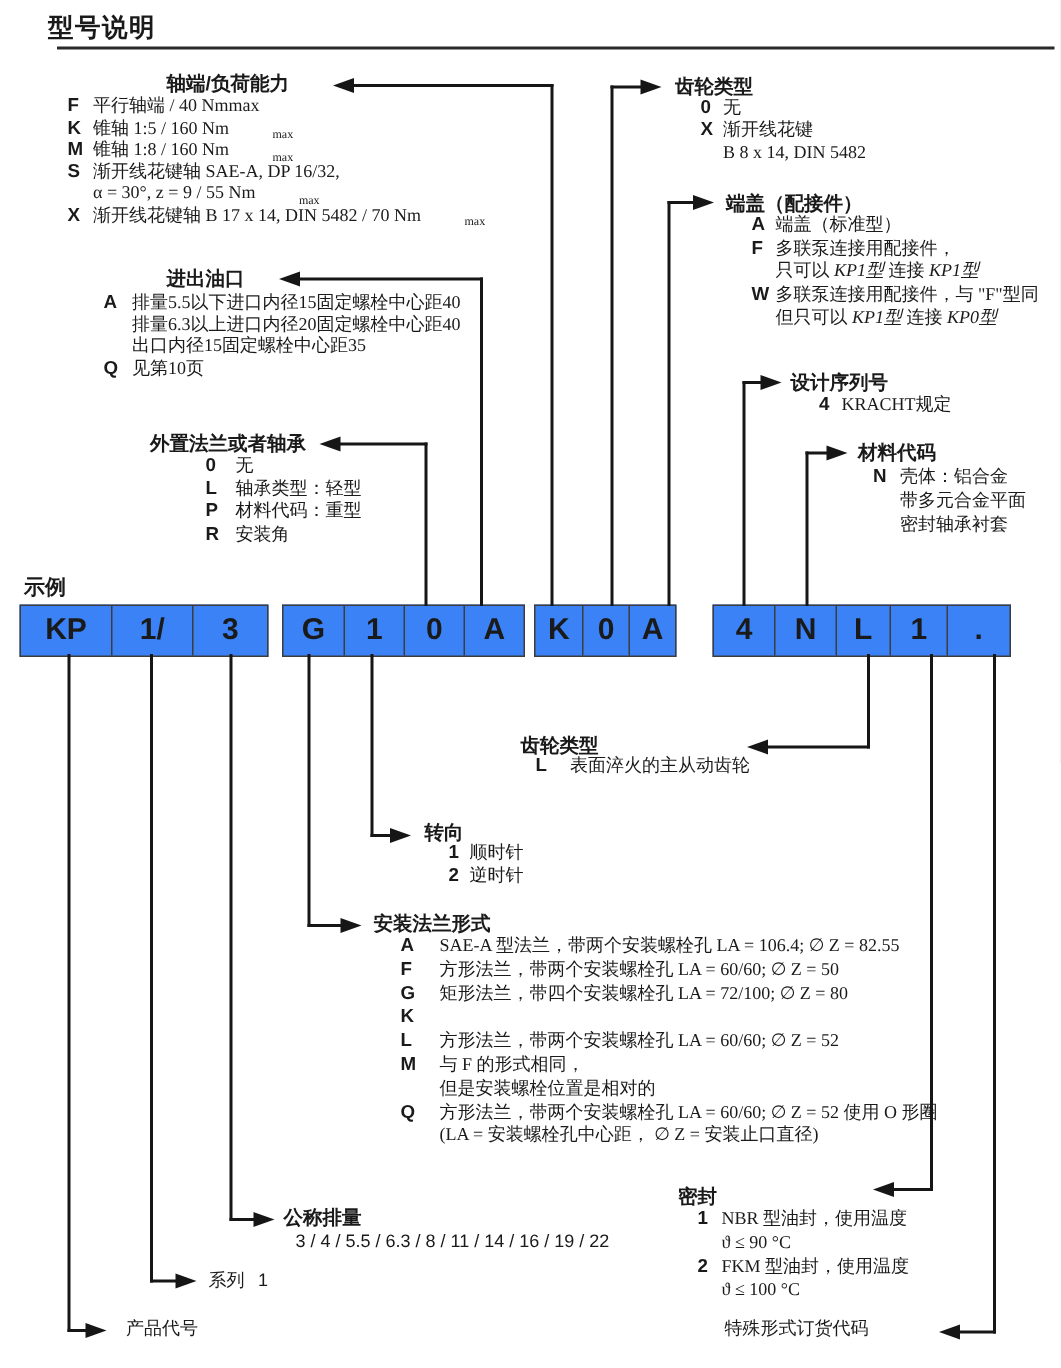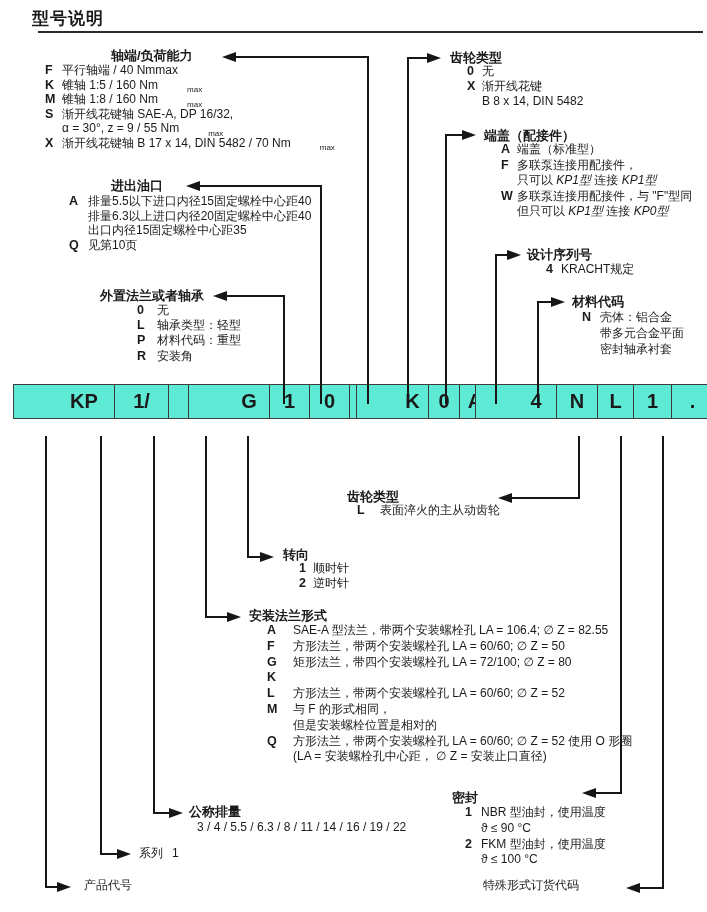--- a/index.html
+++ b/index.html
@@ -5,25 +5,25 @@
   html,body{margin:0;padding:0;background:#e8e8e8;}
   #canvas{position:relative;width:707px;height:912px;background:#ffffff;
     font-family:"Liberation Sans",sans-serif;color:#1a1a1a;overflow:hidden;}
   .abs{position:absolute;}
   .pgtitle{font-size:17px;font-weight:bold;letter-spacing:1px;white-space:nowrap;}
   .rule{position:absolute;height:2px;background:#2a2a2a;}
   .gtitle{font-size:13px;white-space:nowrap;font-weight:bold;}
   .rows{font-size:12px;}
   .row{display:flex;white-space:nowrap;}
   .code{font-weight:bold;font-size:12.5px;flex:0 0 var(--cw,18px);}
-  .txt{white-space:nowrap;}
+  .txt{white-space:nowrap;font-family:Liberation Serif, serif;}
   sub{font-size:8px;line-height:0;padding-left:29px;}
   i{font-style:italic;}
   .exlabel{font-size:14px;font-weight:bold;white-space:nowrap;}
-  .bgroup{position:absolute;top:384px;height:33px;display:flex;border:1.5px solid #3c3c3c;background:#5eead4;box-sizing:content-box;padding-left:40px;}
+  .bgroup{position:absolute;top:403px;height:33px;display:flex;border:1.5px solid #3c3c3c;background:#3b82f6;box-sizing:content-box;}
   .bcell{display:flex;align-items:center;justify-content:center;font-weight:bold;font-size:20px;border-left:1.5px solid #3c3c3c;box-sizing:border-box;}
   .bcell:first-child{border-left:none;}
   .vl{position:absolute;width:2px;background:#161616;}
   .hl{position:absolute;height:2px;background:#161616;}
   .ar{position:absolute;width:0;height:0;border-top:5px solid transparent;border-bottom:5px solid transparent;}
   .arl{border-right:14px solid #161616;}
   .arr{border-left:14px solid #161616;}
 </style>
 </head>
 <body>

